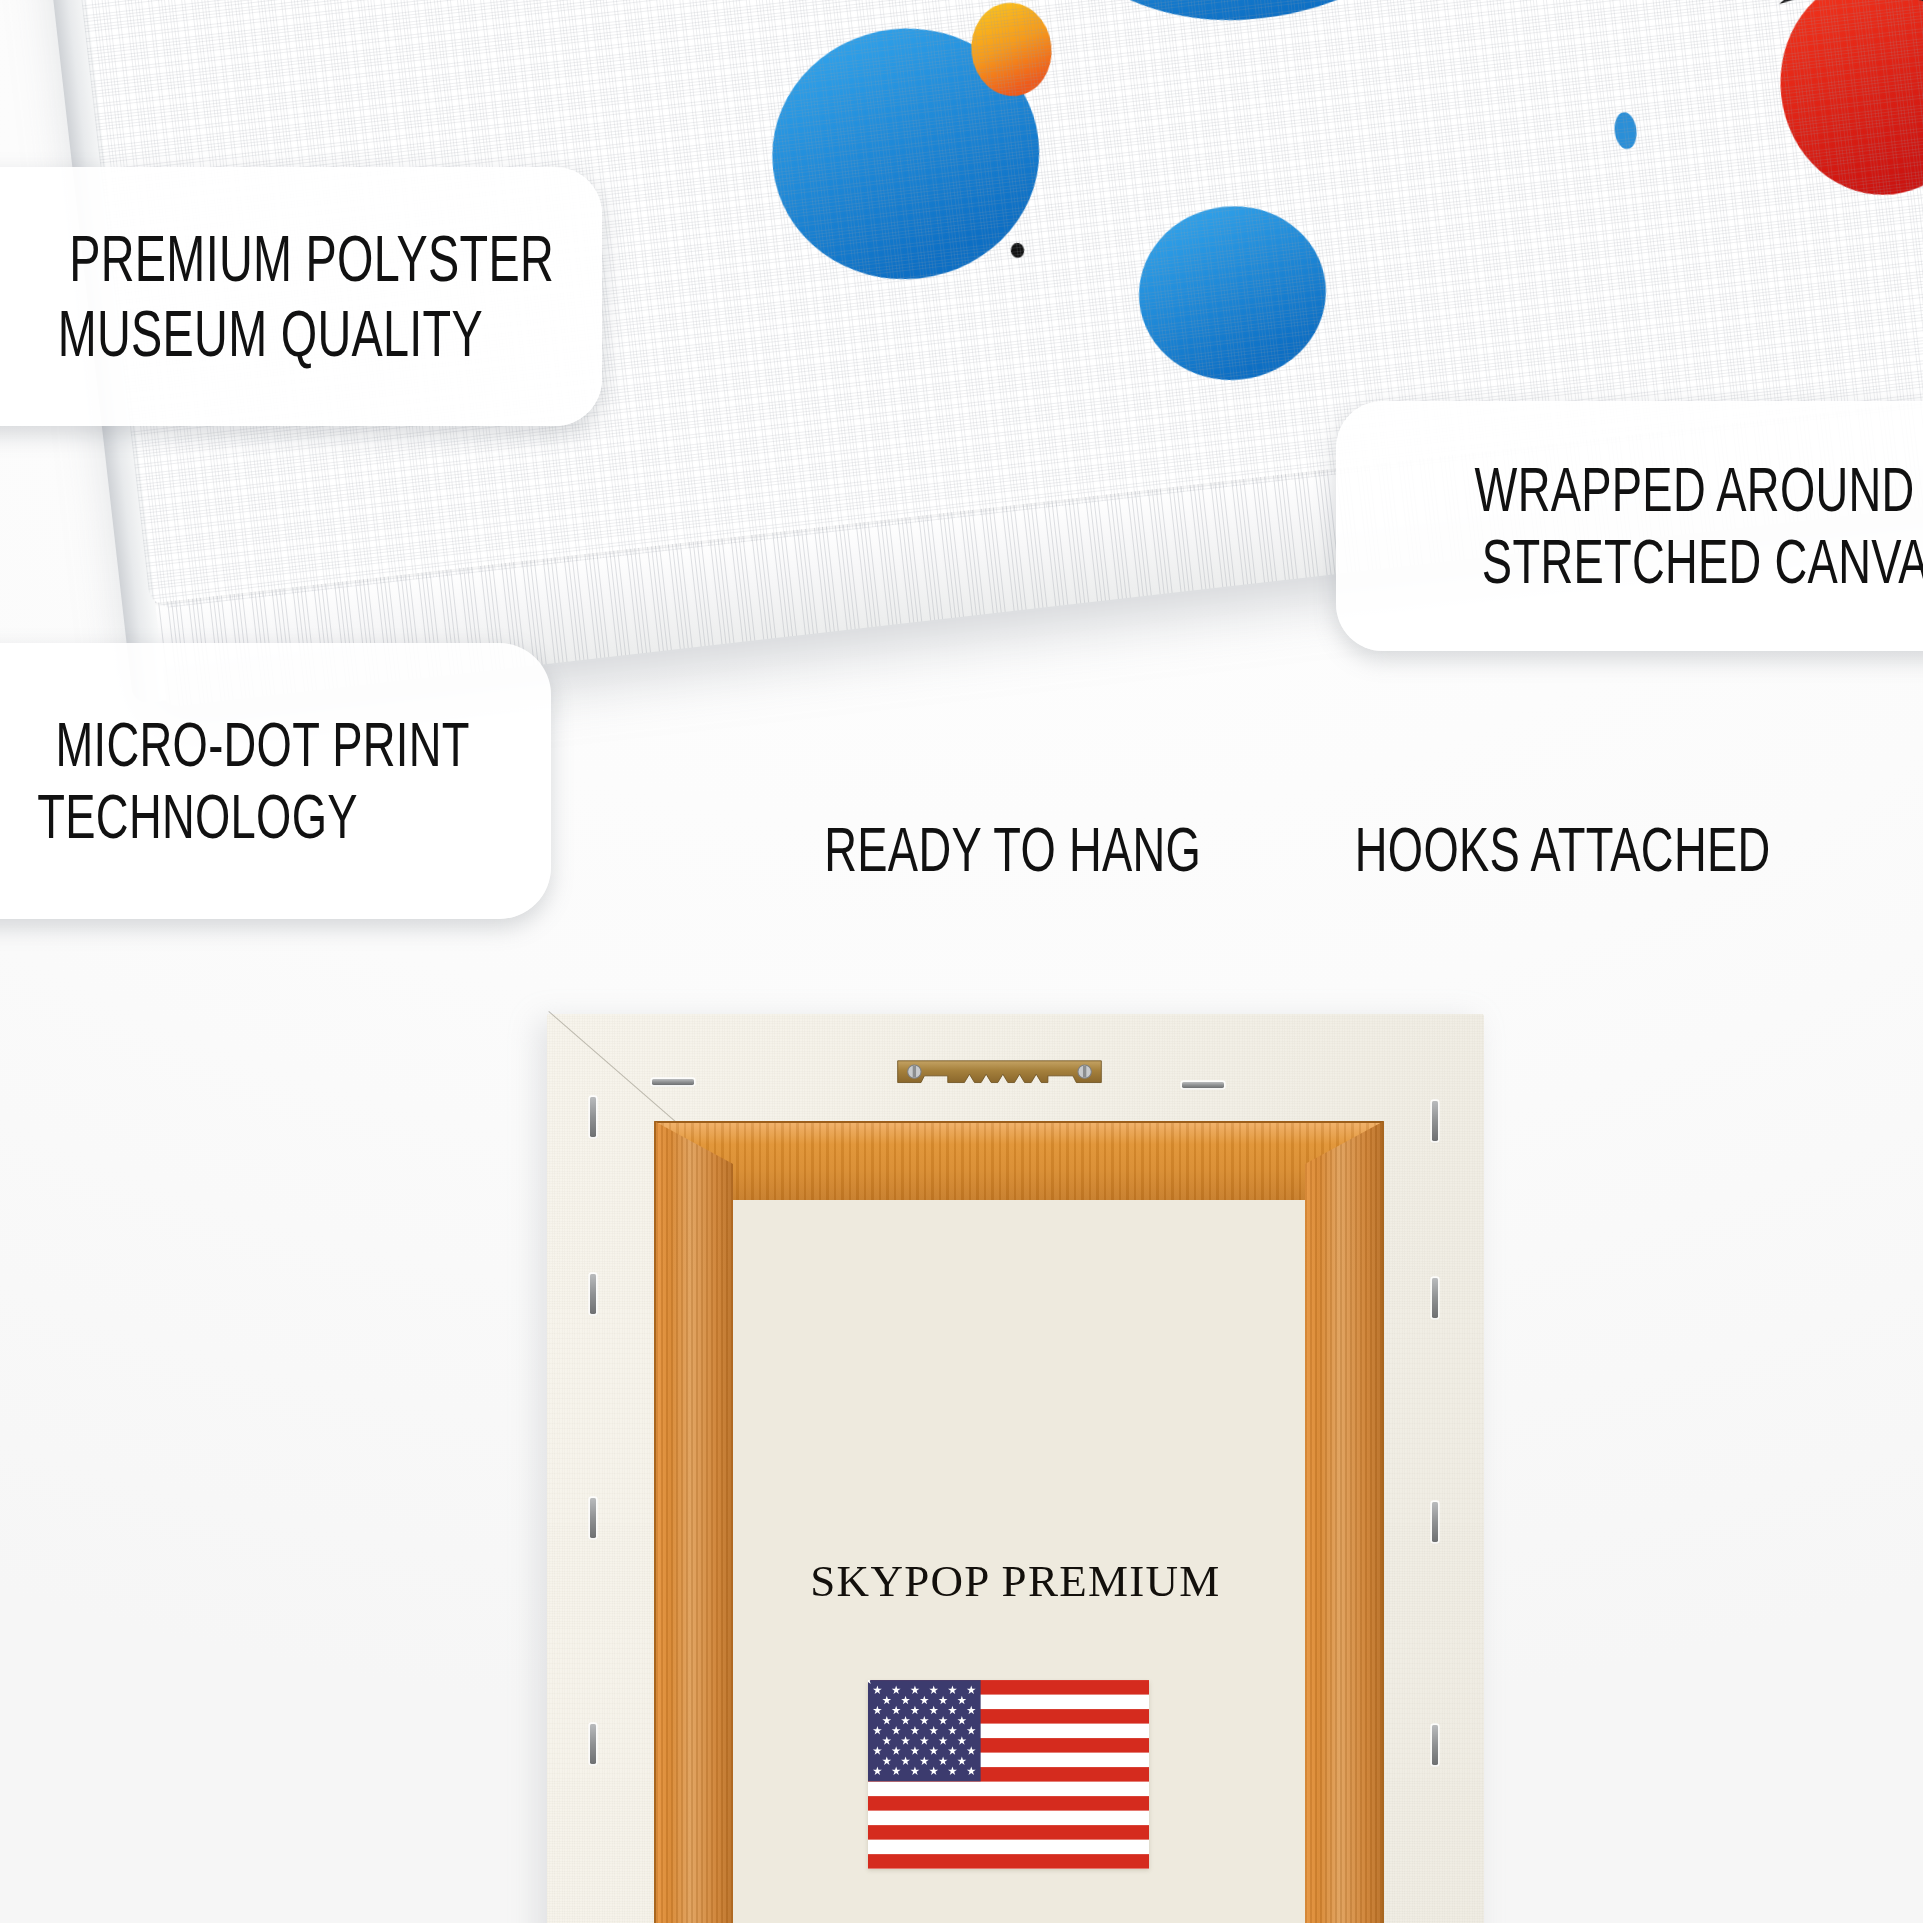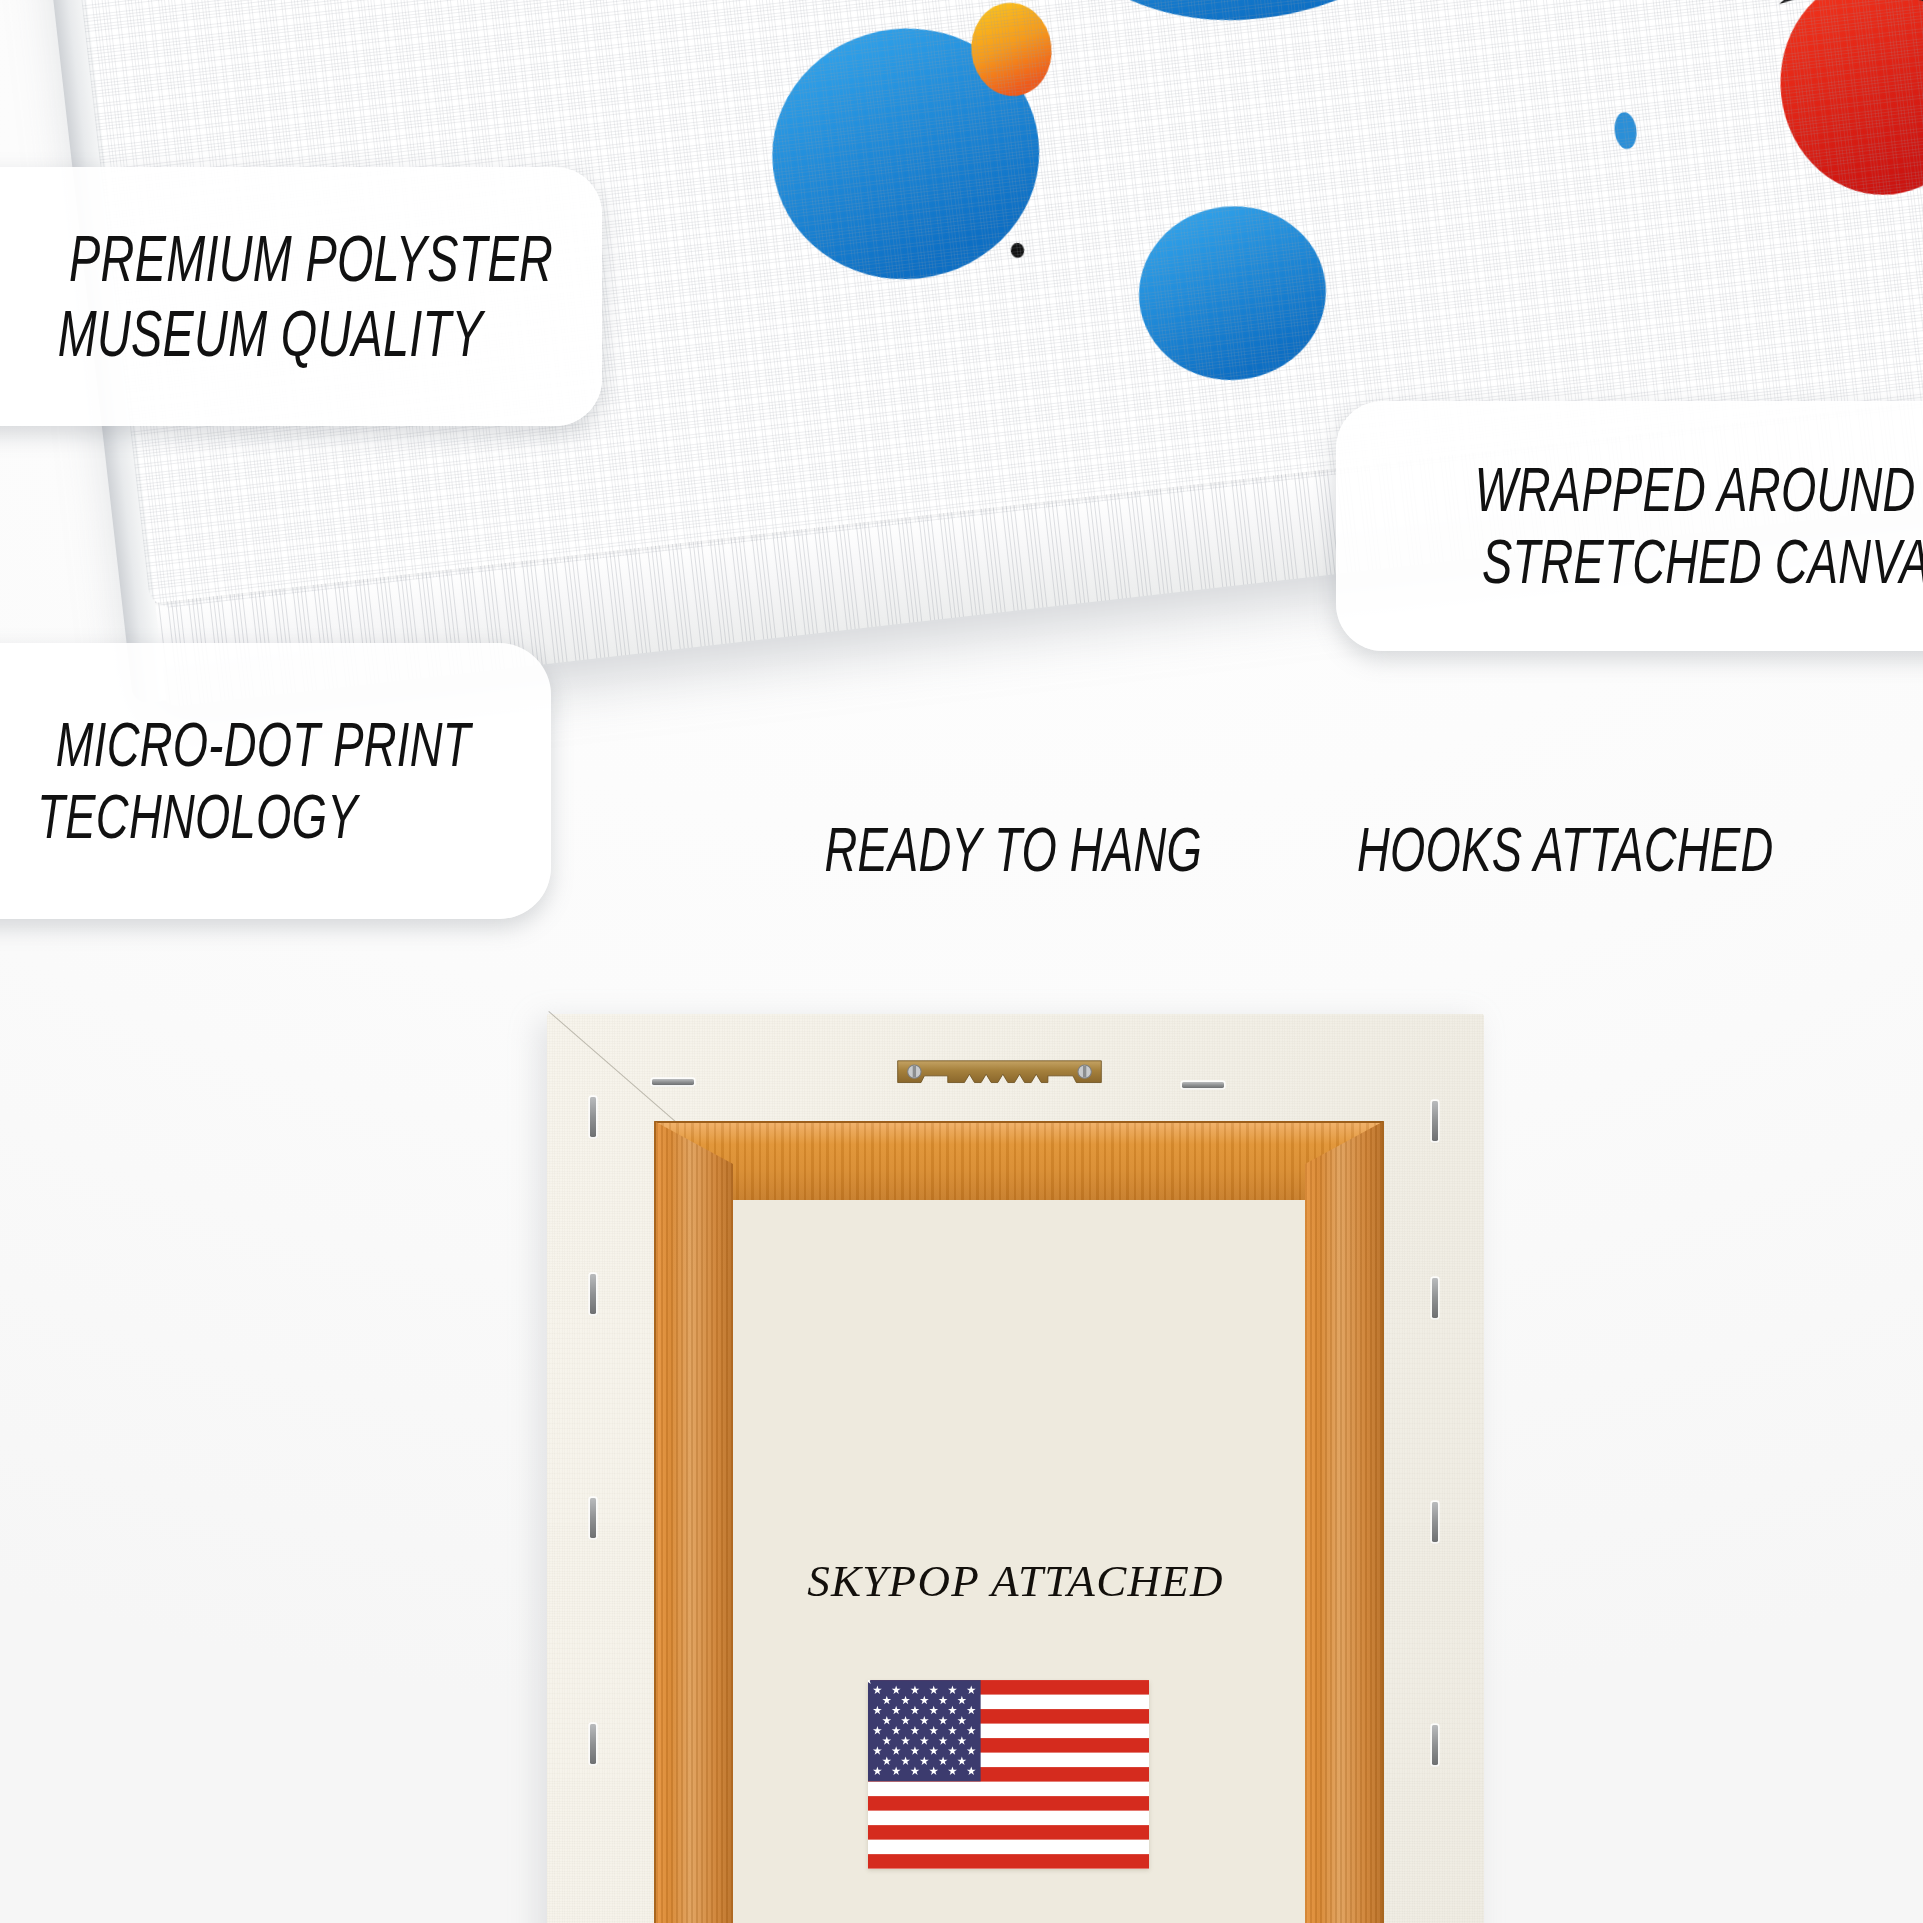--- a/index.html
+++ b/index.html
@@ -8,21 +8,20 @@
   }
   body {
     font-family: "Liberation Sans", sans-serif;
   }
   #stage {
     position: relative;
     width: 1924px;
     height: 1924px;
     overflow: hidden;
     background: #fdba74;
-    font-style: italic;
   }
 
   
   .wall {
     position: absolute; inset: 0;
     background:
       radial-gradient(120% 80% at 50% 10%, #ffffff 0%, #fbfbfb 55%, #f6f6f6 100%);
   }
 
   
@@ -393,21 +392,21 @@
       <div class="staple staple-v" style="left:43px; top:83px;"></div>
       <div class="staple staple-v" style="left:885px; top:87px;"></div>
       <div class="staple staple-v" style="left:43px; top:260px;"></div>
       <div class="staple staple-v" style="left:885px; top:264px;"></div>
       <div class="staple staple-v" style="left:43px; top:484px;"></div>
       <div class="staple staple-v" style="left:885px; top:488px;"></div>
       <div class="staple staple-v" style="left:43px; top:710px;"></div>
       <div class="staple staple-v" style="left:885px; top:711px;"></div>
 
       <div class="brand">
-        <span class="brand-text">SKYPOP ATTACHED</span>
+        <span class="brand-text">SKYPOP PREMIUM</span>
       </div>
 
       <svg class="flag" viewBox="0 0 494 332">
         <rect width="494" height="332" fill="#ffffff"></rect>
         <g fill="#d52b1e">
           <rect x="0" y="0" width="494" height="25.5"></rect>
           <rect x="0" y="51" width="494" height="25.5"></rect>
           <rect x="0" y="102" width="494" height="25.5"></rect>
           <rect x="0" y="153" width="494" height="25.5"></rect>
           <rect x="0" y="204" width="494" height="25.5"></rect>

